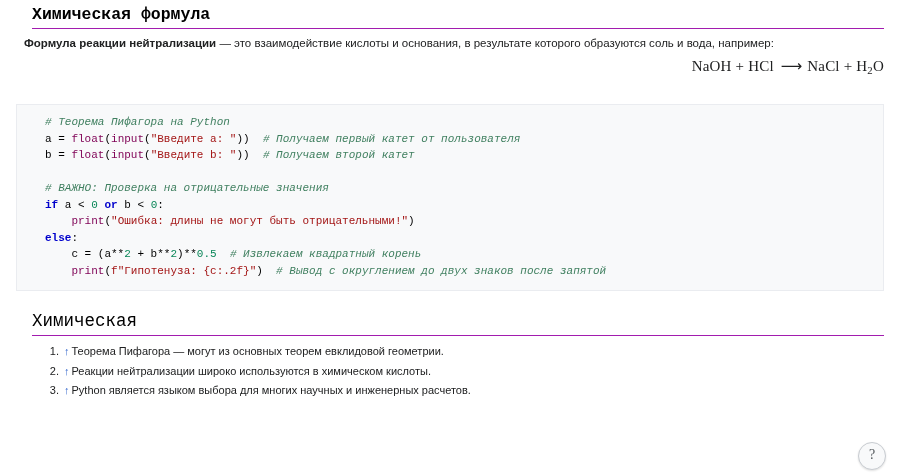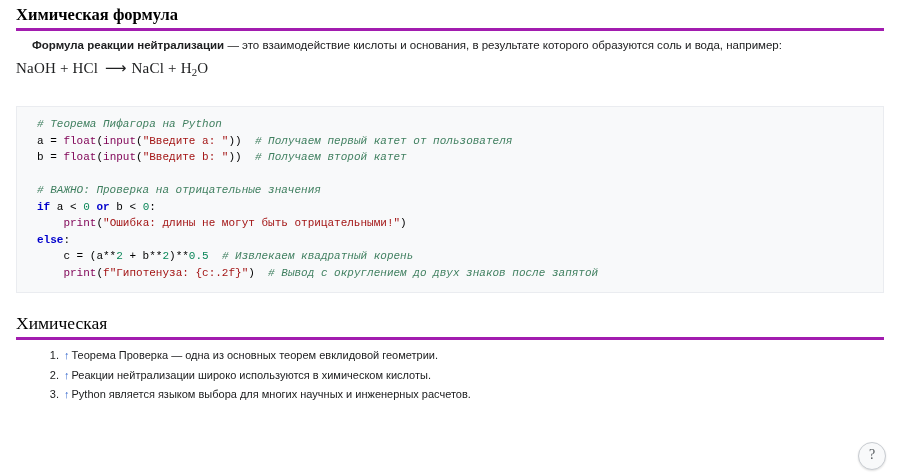--- a/index.html
+++ b/index.html
@@ -15,66 +15,67 @@
     color: #202122;
     overflow: hidden;
     position: relative;
   }
   .page {
     padding: 0 16px;
     box-sizing: border-box;
     width: 900px;
   }
   h2.section {
-    font-family: Liberation Serif, serif;
+    font-family: Liberation Mono, monospace;
     font-size: 17.5px;
     font-weight: normal;
     color: #000;
-    border-bottom: 3px solid #a21caf;
-    margin: 0 0 6px 0;
+    border-bottom: 1px solid #a21caf;
+    margin: 0 0 6px 16px;
     padding: 0 0 3px 0;
     line-height: 1.2;
   }
   h2.section.first {
     font-weight: bold;
     font-size: 16.5px;
     padding-top: 5px;
   }
   p.para {
-    margin: 6px 0 6px 16px;
+    margin: 6px 0 6px 8px;
     line-height: 1.45;
     font-size: 11.5px;
   }
   .bold-lead {
     font-weight: bold;
   }
   .mathline {
     font-family: "Liberation Serif", serif;
     font-size: 15px;
     margin: 6px 0 10px 0;
     letter-spacing: 0.2px;
+    text-align: right;
   }
   .mathline .arrow {
     letter-spacing: -2px;
     padding: 0 3px;
   }
   sub {
     font-size: 0.72em;
     vertical-align: -0.28em;
   }
   sup.ref {
     font-size: 0.75em;
     vertical-align: super;
     color: #3366cc;
     cursor: pointer;
   }
   .code-box {
     background: #f8f9fa;
     border: 1px solid #eaecf0;
-    padding: 9px 12px 11px 20px;
+    padding: 9px 12px 11px 28px;
     margin: 8px 0 10px 0;
     font-family: "Liberation Mono", monospace;
     font-size: 11px;
     line-height: 1.5;
     white-space: pre;
     overflow: hidden;
   }
   .c-com { color: #3f7f5f; font-style: italic; }
   .c-kw  { color: #0000cc; font-weight: bold; }
   .c-fn  { color: #7f0055; }
@@ -140,20 +141,20 @@
 
 
   <div class="code-box"><div id="code-lines"><div><span class="c-com"># Теорема Пифагора на Python</span></div><div><span class="c-plain">a = </span><span class="c-fn">float</span><span class="c-plain">(</span><span class="c-fn">input</span><span class="c-plain">(</span><span class="c-str">"Введите a: "</span><span class="c-plain">))  </span><span class="c-com"># Получаем первый катет от пользователя</span></div><div><span class="c-plain">b = </span><span class="c-fn">float</span><span class="c-plain">(</span><span class="c-fn">input</span><span class="c-plain">(</span><span class="c-str">"Введите b: "</span><span class="c-plain">))  </span><span class="c-com"># Получаем второй катет</span></div><div>&nbsp;</div><div><span class="c-com"># ВАЖНО: Проверка на отрицательные значения</span></div><div><span class="c-kw">if </span><span class="c-plain">a &lt; </span><span class="c-num">0 </span><span class="c-kw">or </span><span class="c-plain">b &lt; </span><span class="c-num">0</span><span class="c-plain">:</span></div><div><span class="c-plain">    </span><span class="c-fn">print</span><span class="c-plain">(</span><span class="c-str">"Ошибка: длины не могут быть отрицательными!"</span><span class="c-plain">)</span></div><div><span class="c-kw">else</span><span class="c-plain">:</span></div><div><span class="c-plain">    c = (a**</span><span class="c-num">2 </span><span class="c-plain">+ b**</span><span class="c-num">2</span><span class="c-plain">)**</span><span class="c-num">0.5</span><span class="c-plain">  </span><span class="c-com"># Извлекаем квадратный корень</span></div><div><span class="c-plain">    </span><span class="c-fn">print</span><span class="c-plain">(</span><span class="c-str">f"Гипотенуза: {c:.2f}"</span><span class="c-plain">)  </span><span class="c-com"># Вывод с округлением до двух знаков после запятой</span></div></div></div>
 
 
   <div class="sec-spacer"></div>
 
   <h2 class="section">Химическая</h2>
 
   <ol class="notes" id="notes-list">
-      <li><span class="uparrow">↑</span><span>Теорема Проверка — одна из основных теорем евклидовой геометрии.</span></li>
+      <li><span class="uparrow">↑</span><span>Теорема Пифагора — могут из основных теорем евклидовой геометрии.</span></li>
       <li><span class="uparrow">↑</span><span>Реакции нейтрализации широко используются в химическом кислоты.</span></li>
       <li><span class="uparrow">↑</span><span>Python является языком выбора для многих научных и инженерных расчетов.</span></li>
     </ol>
 
 </div>
 
 <div class="help-btn">?</div>
 
 </body></html>

